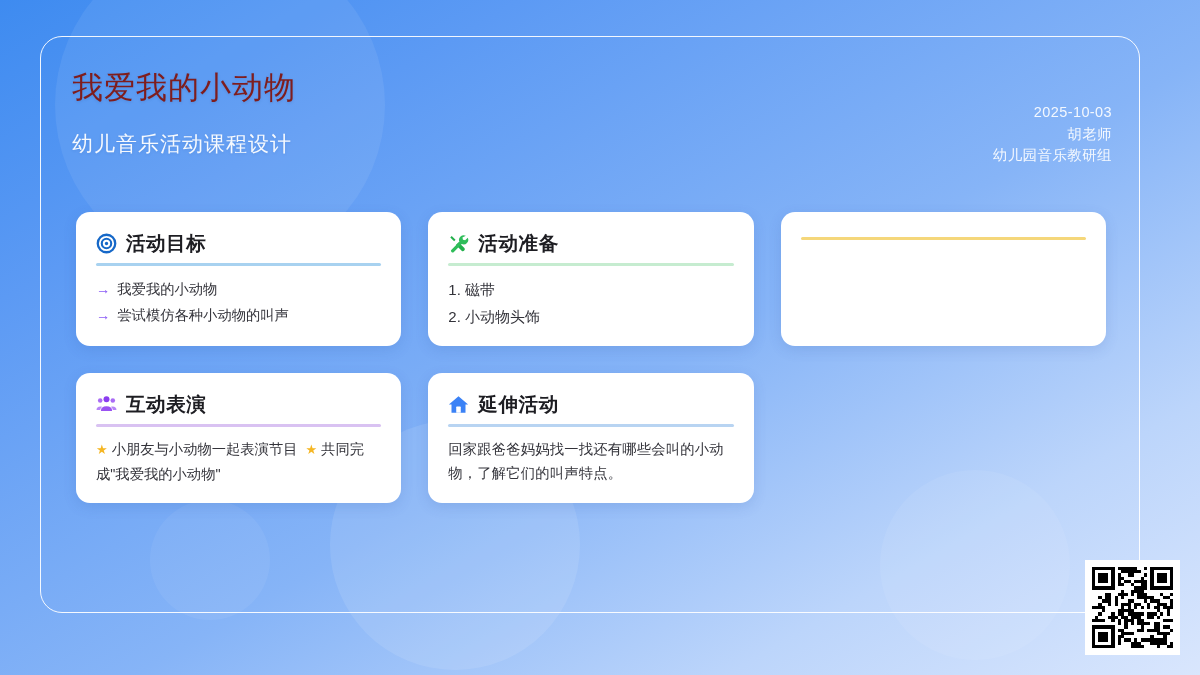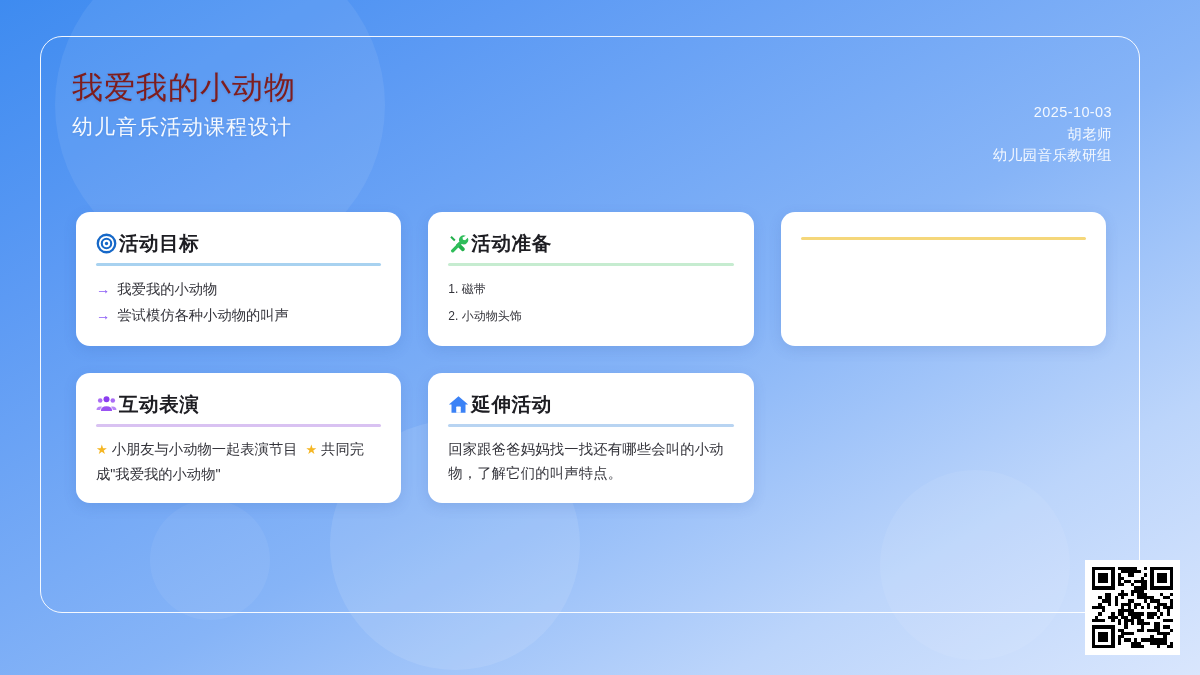--- a/index.html
+++ b/index.html
@@ -23,46 +23,46 @@
     border-radius:22px;
   }
 
   .header { position:absolute; left:72px; top:68px; width:1040px; height:92px; }
   .title {
     color:#7f1d1d; font-size:31px; font-weight:400; letter-spacing:1px;
     line-height:40px; text-shadow:0 1px 3px rgba(30,70,140,0.18);
   }
   .subtitle {
     color:rgba(255,255,255,0.94); font-size:21px; font-weight:400; letter-spacing:1px;
-    line-height:32px; margin-top:3px; text-shadow:0 1px 3px rgba(30,70,140,0.14);
+    line-height:32px; margin-top:20px; text-shadow:0 1px 3px rgba(30,70,140,0.14);
   }
   .meta {
     position:absolute; right:0; top:6px; text-align:right;
     color:rgba(255,255,255,0.90); font-size:14.5px; line-height:21.5px; letter-spacing:0.4px;margin-top:28px;
   }
 
   .grid {
     position:absolute; left:76px; top:212px; width:1030px;
     display:grid; grid-template-columns:repeat(3, 1fr); gap:27px 27px;
   }
   .card {
     background:#ffffff; border-radius:14px; padding:18px 20px 16px 20px;
     box-shadow:0 4px 14px rgba(40,80,160,0.14);
     min-height:126px;
   }
-  .card-head { display:flex; align-items:center; gap:2px; }
+  .card-head { display:flex; align-items:center; gap:9px; }
   .card-title { font-size:19.5px; font-weight:600; color:#1d1d22; letter-spacing:0.6px; line-height:26px; }
   .rule { height:3px; border-radius:2px; margin:7px 0 10px 0; width:100%; }
 
   .ic { width:21px; height:21px; flex:0 0 21px; display:block; }
 
   .body-text { font-size:14.3px; line-height:24px; color:#33333a; letter-spacing:0.2px; }
   .bullet-row { display:flex; align-items:flex-start; gap:7px; font-size:14.3px; line-height:26px; color:#33333a; }
   .arrow { color:#8b5cf6; font-weight:700; flex:0 0 auto; }
-  .ol-row { font-size:12px; line-height:27px; color:#33333a; }
+  .ol-row { font-size:15px; line-height:27px; color:#33333a; }
   .quote { font-size:14.3px; line-height:23px; color:#1d1d22; font-weight:700; letter-spacing:0.1px; }
   .sub { font-size:14.3px; line-height:23px; color:#3a3a42; margin-top:2px; }
   .u { text-decoration:underline; text-underline-offset:2px; }
   .star { color:#f5b623; font-size:13px; }
   .inline-items { font-size:14.3px; line-height:25px; color:#33333a; }
 
   .qr { position:absolute; left:1085px; top:560px; width:95px; height:95px; background:#ffffff; padding:7px; }
   .qr canvas, .qr svg { display:block; width:81px; height:81px; }
 </style>
 </head>

